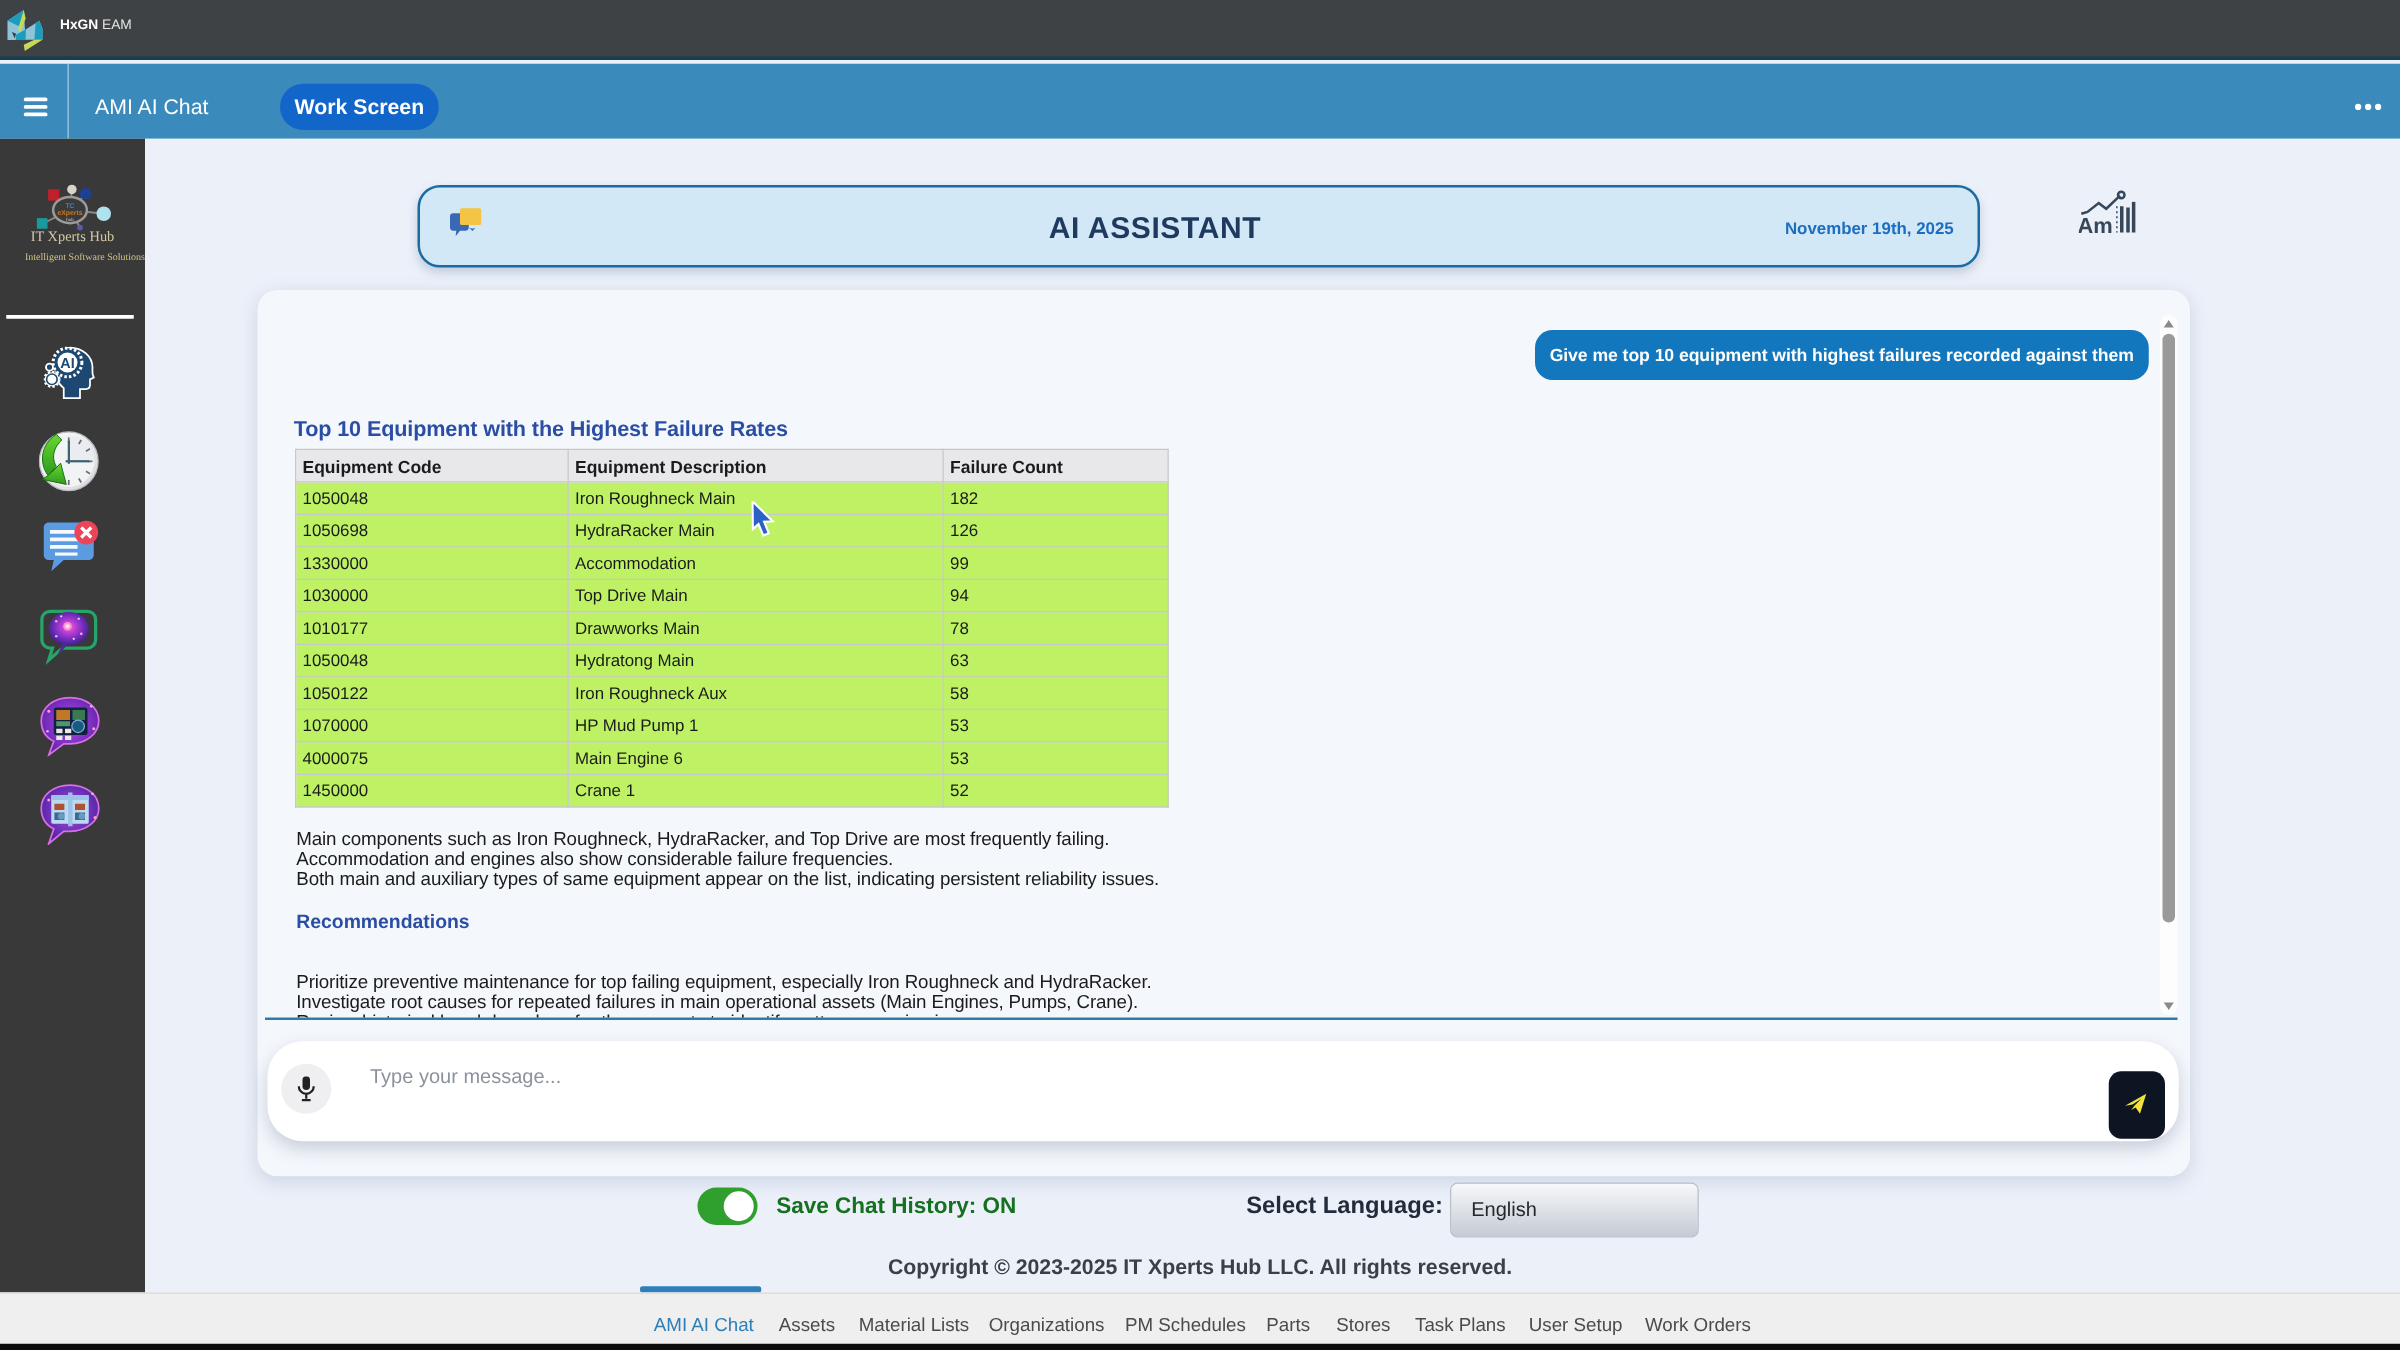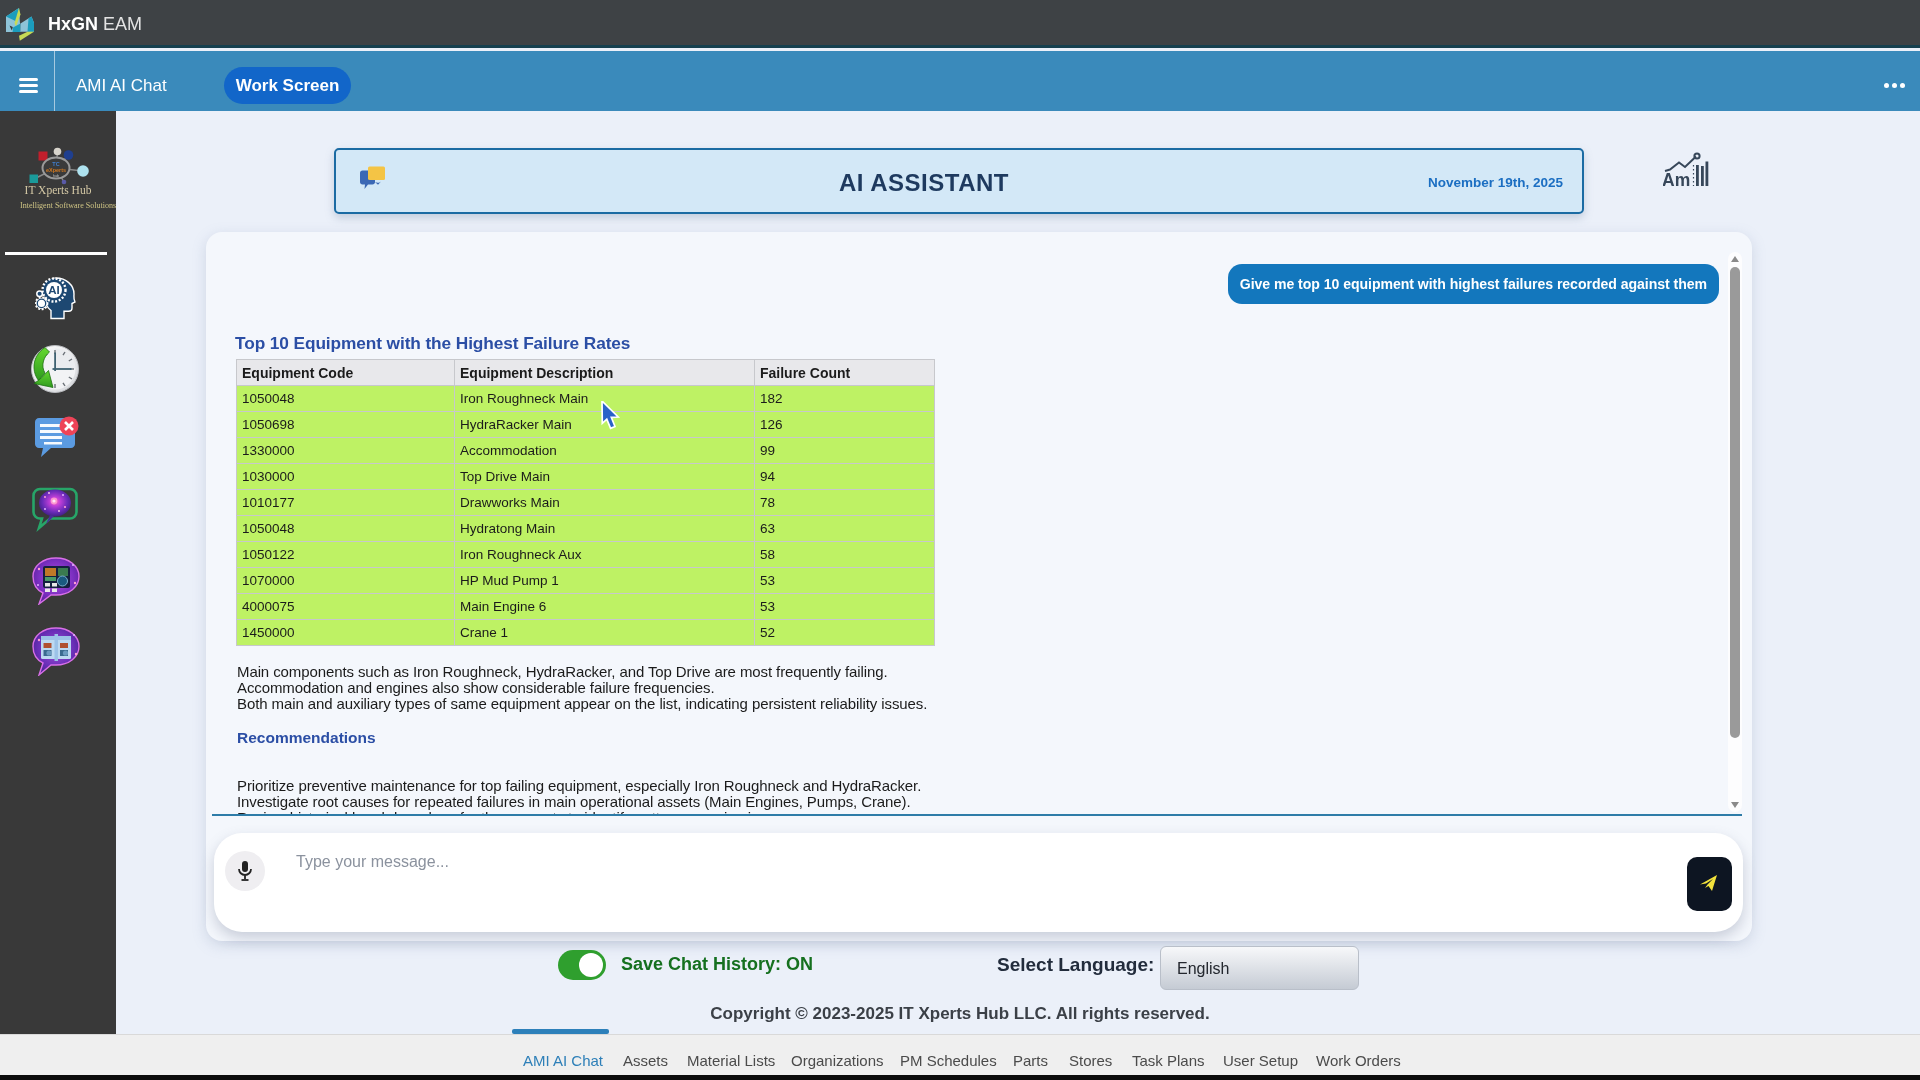--- a/index.html
+++ b/index.html
@@ -1,47 +1,47 @@
 <!DOCTYPE html>
 <html><head><meta charset="utf-8"><style>
 *{margin:0;padding:0;box-sizing:border-box}
 html,body{width:1920px;height:1080px;overflow:hidden;font-family:"Liberation Sans",sans-serif;background:#ebf0f9}
 .abs{position:absolute}
 #topbar{left:0;top:0;width:1920px;height:48px;background:#3e4245;border-bottom:3px solid #16404f}
 #bluebar{left:0;top:51px;width:1920px;height:60px;background:#3a8abb}
 #sidebar{left:0;top:111px;width:116px;height:923px;background:#393939}
 #content{left:116px;top:111px;width:1804px;height:923px;background:#ebf0f9}
 .hline{height:3px;background:#fff}
-#banner{left:218px;top:37px;width:1250px;height:66px;background:#d3e8f7;border:2px solid #1b6ba3;border-radius:5px;box-shadow:0 4px 8px rgba(120,140,170,.35)}
+#banner{left:218px;top:37px;width:1250px;height:66px;background:#d3e8f7;border:2px solid #1b6ba3;border-radius:18px;box-shadow:0 4px 8px rgba(120,140,170,.35)}
 #card{left:90px;top:121px;width:1546px;height:709px;background:#f4f7fc;border-radius:16px;box-shadow:0 4px 14px rgba(120,135,170,.25)}
 #msgs{left:6px;top:0;width:1530px;height:584px;border-bottom:2px solid #2e7ca8;overflow:hidden}
 .bubble{background:#1377bd;color:#fff;font-weight:bold;font-size:14.1px;border-radius:14px;padding:12px;letter-spacing:-.05px}
 table{border-collapse:collapse;font-size:13.5px;color:#1b1b1b}
 td,th{border:1px solid #c7c8cc;padding:4px 5px;height:26px}
 th{background:#e8e8eb;text-align:left;font-size:14px}
 td{background:#bef264}
 .blue-h{color:#2b4ea5;font-weight:bold}
-#inputbox{left:8px;top:601px;width:1529px;height:99px;background:#fff;border-radius:28px;box-shadow:0 6px 14px rgba(100,110,140,.3)}
+#inputbox{left:8px;top:601px;width:1529px;height:80px;background:#fff;border-radius:28px;box-shadow:0 6px 14px rgba(100,110,140,.3)}
 #tabbar{left:0;top:1034px;width:1920px;height:41px;background:#efefef;border-top:1px solid #d9d9d9}
 .tab{position:absolute;top:17px;font-size:15px;color:#4b4b4b;white-space:nowrap}
 #bottomstrip{left:0;top:1075px;width:1920px;height:5px;background:#0c0c0c}
 </style></head>
 <body>
 <div class="abs" id="topbar">
   <svg class="abs" style="left:0;top:0" width="40" height="44" viewBox="0 0 40 44">
     <polygon points="6,16.5 19,8 20.5,31.9 6,31.9" fill="#8ec3d8"></polygon>
     <polygon points="6,16.5 19,8 16.5,21.5" fill="#1b9dbd"></polygon>
     <polygon points="19,8 20.5,14.5 16,26.5 14.5,23" fill="#c6da55"></polygon>
     <polygon points="13,27.5 20.5,23.5 20.5,31.9 12.5,31.9" fill="#1b9dbd"></polygon>
     <polygon points="20.5,23.5 31.5,16.5 34,23 34,31.8 20.5,31.8" fill="#8ec3d8"></polygon>
     <polygon points="28.5,18.5 31.5,16.5 34,23 34,31.8 27.5,31.8" fill="#1b9dbd"></polygon>
     <polygon points="27.5,31.8 34,31.8 19.8,40.8 19,35.8" fill="#c6da55"></polygon>
     <polygon points="9.5,25.5 12.8,27 11.8,30.5" fill="#34383b"></polygon>
   </svg>
-  <div class="abs" style="left:48px;top:14px;font-size:18px;color:#fff"><b>HxGN</b> <span style="color:#e3e3e3">EAM</span></div>
+  <div class="abs" style="left:48px;top:14px;font-size:11px;color:#fff"><b>HxGN</b> <span style="color:#e3e3e3">EAM</span></div>
 </div>
 <div class="abs" id="bluebar">
   <div class="abs" style="left:19px;top:27px;width:19px;height:3px;background:#fff;border-radius:2px"></div>
   <div class="abs" style="left:19px;top:33px;width:19px;height:3px;background:#fff;border-radius:2px"></div>
   <div class="abs" style="left:19px;top:39px;width:19px;height:3px;background:#fff;border-radius:2px"></div>
   <div class="abs" style="left:54px;top:0;width:1px;height:60px;background:rgba(255,255,255,.55)"></div>
   <div class="abs" style="left:76px;top:25px;font-size:17px;color:#fff">AMI AI Chat</div>
   <div class="abs" style="left:224px;top:16px;width:127px;height:37px;background:#1266c9;border-radius:19px;color:#fff;font-weight:bold;font-size:17px;text-align:center;line-height:37px">Work Screen</div>
   <div class="abs" style="left:1884px;top:32px;width:5px;height:5px;border-radius:50%;background:#fff"></div>
   <div class="abs" style="left:1892px;top:32px;width:5px;height:5px;border-radius:50%;background:#fff"></div>

